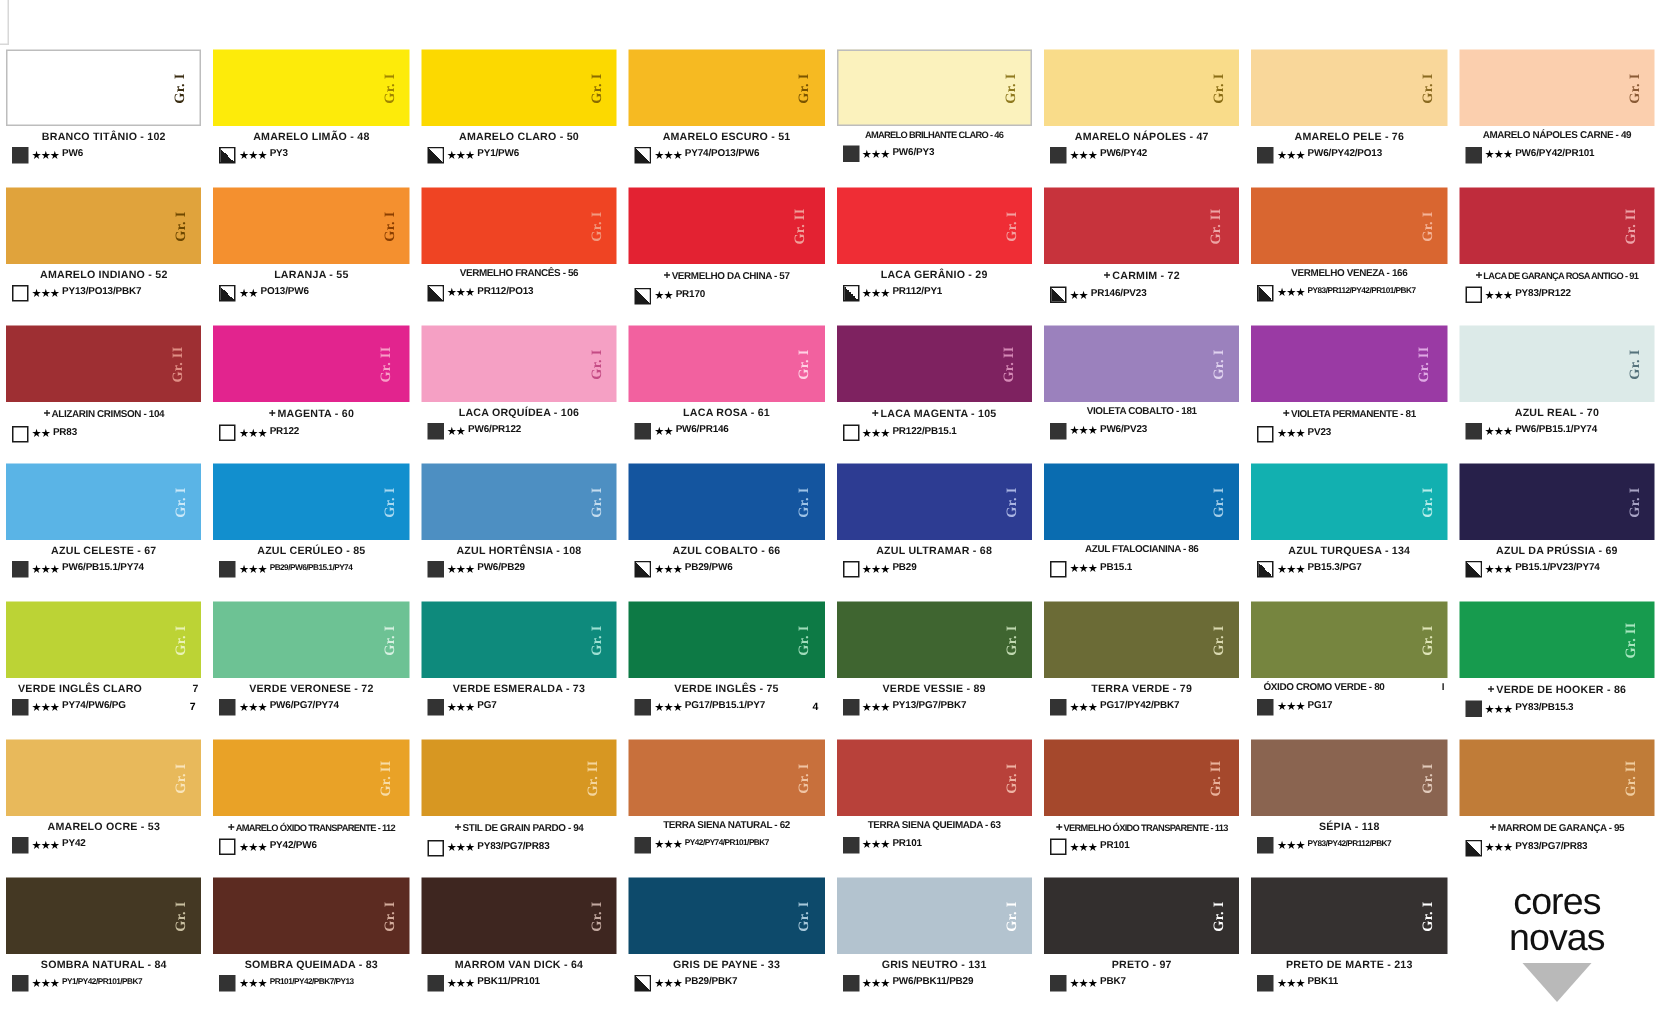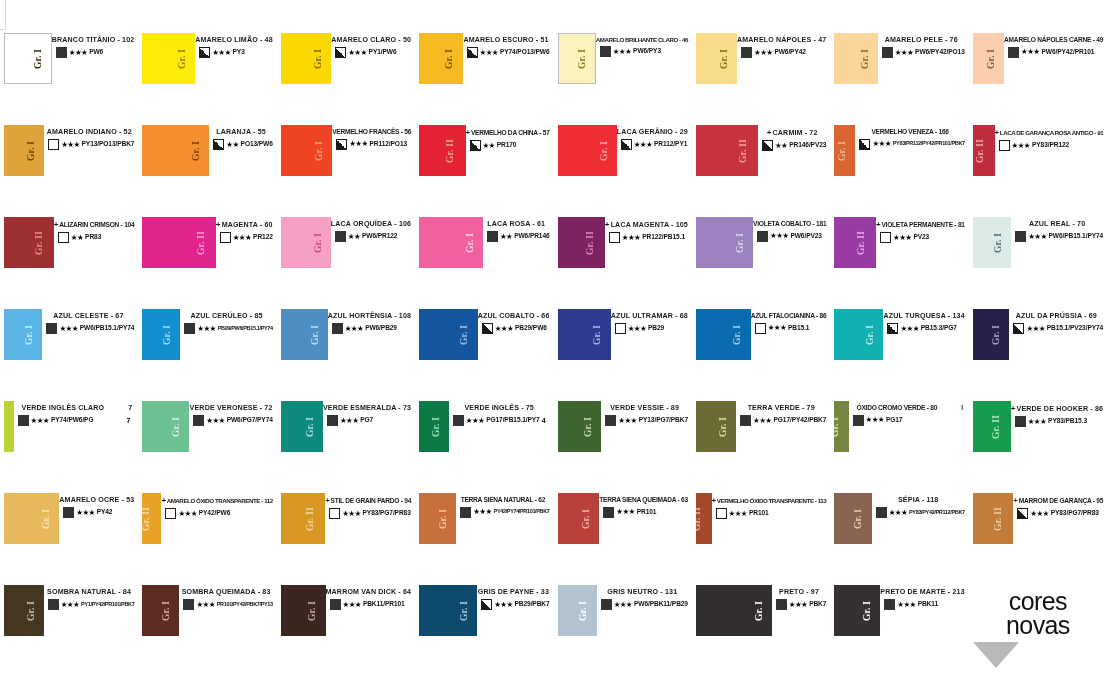--- a/index.html
+++ b/index.html
@@ -32,21 +32,21 @@
     display: grid;
     grid-template-columns: repeat(8, 138.4px);
     grid-template-rows: repeat(7, 92px);
     width: 1107px;
   }
 
   .cell {
     position: relative;
     padding: 3px 4px 0 4px;
     display: flex;
-    flex-direction: row;
+    flex-direction: column;
   }
 
   
   .swatch {
     position: relative;
     width: 100%;
     height: 51px;
     overflow: hidden;
   }
   .swatch.outline { border: 1px solid #bdbdbd; }
@@ -156,20 +156,21 @@
     line-height: 1;
   }
   .pig.tiny { font-size: 5.5px; letter-spacing: -0.35px; }
 
   .pigrow .trail2 { margin-left: auto; padding-right: 4px; font-size: 7px; font-weight: bold; }
 
   
   .logocell {
     display: flex;
     flex-direction: column;
+    align-items: center;
     justify-content: center;
     padding-top: 2px;
   }
   .logo-text {
     font-family: "Liberation Sans", sans-serif;
     font-size: 25px;
     line-height: 0.93;
     color: #111111;
     text-align: center;
     letter-spacing: -0.6px;

